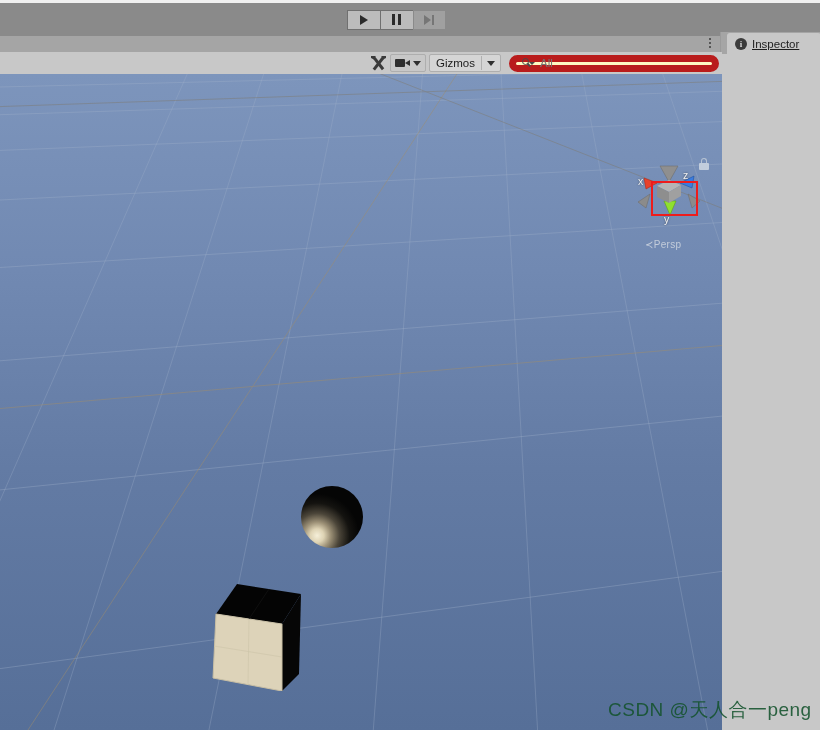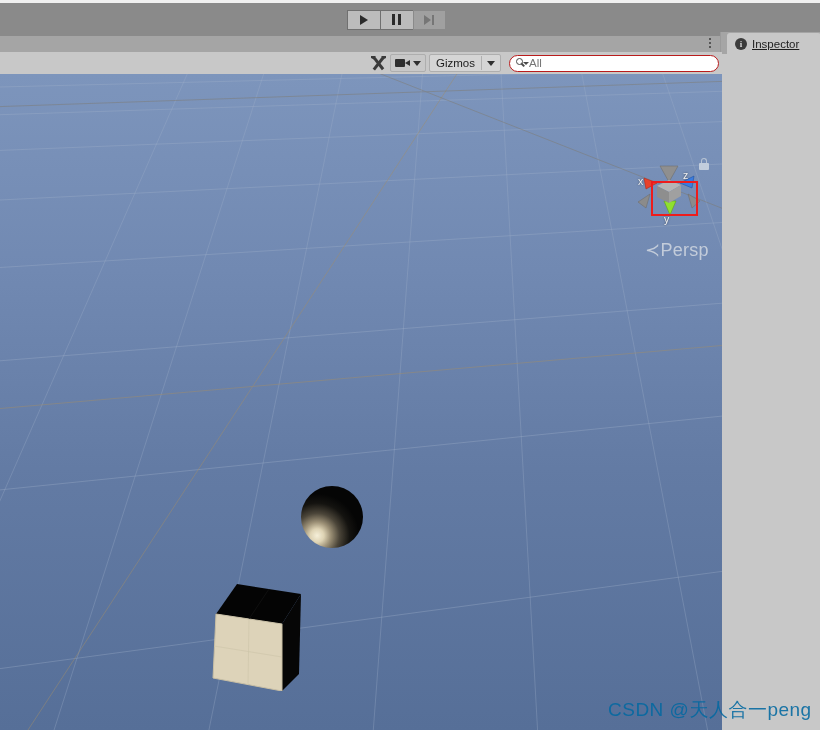--- a/index.html
+++ b/index.html
@@ -249,24 +249,25 @@
     padding: 0 5px; display: flex; align-items: center;
   }
 
   
   .search-wrap {
     display: flex;
     align-items: center;
     width: 210px;
     height: 17px;
     margin-left: 8px;
-    background: #ffffff;
-    border: 1px solid #b91c1c;
+    background: #fef9c3;
+    border: 7px solid #b91c1c;
     border-radius: 9px;
     padding-left: 6px;
+    gap: 5px;
     cursor: text;
   }
   .search-icon {
     position: relative; width: 13px; height: 10px; flex: none;
   }
   .search-icon .ring {
     position: absolute; left: 0; top: 0;
     width: 7px; height: 7px;
     border: 1.5px solid #4a4a4a;
     border-radius: 50%;
@@ -335,21 +336,21 @@
     font-size: 10.5px;
     color: #f2f2f2;
     font-family: "Liberation Sans", sans-serif;
     text-shadow: 0 0 2px rgba(0,0,0,.55);
     pointer-events: none;
   }
 
   .persp-label {
     position: absolute;
     left: 645px; top: 165px;
-    font-size: 18px;
+    font-size: 10px;
     color: #c3ccda;
     letter-spacing: .3px;
   }
 
   
   .lock-icon {
     position: absolute;
     left: 698px; top: 84px;
     width: 11px; height: 12px;
     cursor: pointer;
@@ -375,21 +376,21 @@
     width: 47px; height: 35px;
     border: 2.5px solid #ee1c1c;
     pointer-events: none;
   }
 
   
   .watermark {
     position: absolute;
     left: 608px; top: 697px;
     font-size: 19px;
-    color: #0369a1;
+    color: #14532d;
     opacity: .88;
     white-space: nowrap;
     letter-spacing: .5px;
     pointer-events: none;
     z-index: 20;
   }
 </style>
 </head>
 <body>
 

